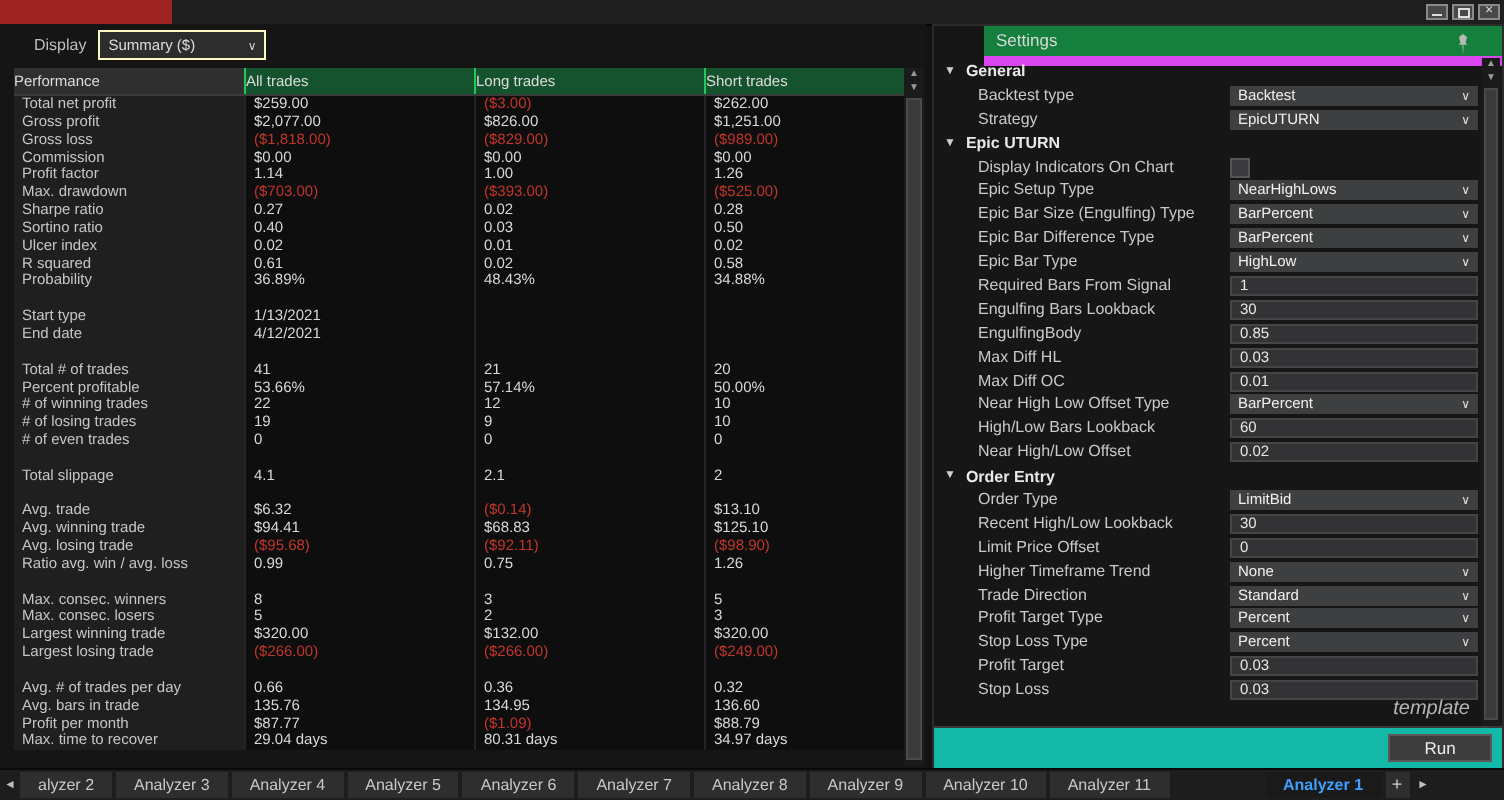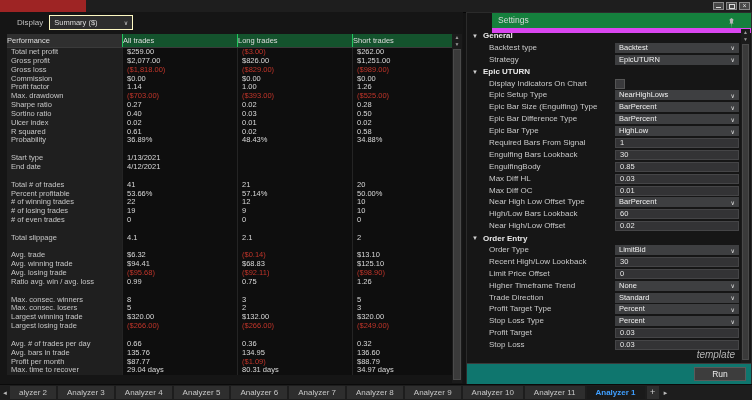--- a/index.html
+++ b/index.html
@@ -51,31 +51,31 @@
   .s-sec-label{font-size:8px;font-weight:bold;color:#e8e8e8;}
   .s-label{position:absolute;left:22px;top:0;font-size:8px;color:#c9c9c9;line-height:11.9px;white-space:nowrap;}
   .s-ctrl{position:absolute;left:148px;width:124px;top:1px;height:10px;box-sizing:border-box;}
   .s-dd{background:#3e3f41;display:flex;align-items:center;justify-content:space-between;padding:0 4px;cursor:default;}
   .s-dd .val{font-size:7.5px;color:#f0f0f0;line-height:10px;}
   .s-dd .chev{font-size:6px;color:#e0e0e0;}
   .s-inp{background:#333335;border:1px solid #454547;padding:0 4px;}
   .s-inp .val{font-size:7.5px;color:#e8e8e8;line-height:8px;display:block;}
   .s-cb{width:8px;height:8px;background:#3a3a3c;border:1px solid #555;cursor:default;}
   .template-link{position:absolute;right:16px;bottom:24px;font-size:10px;font-style:italic;color:#b5b5b5;cursor:pointer;}
-  .run-strip{position:absolute;left:0;right:0;bottom:0;height:20px;background:#0f766e;border-top:1px solid #3a3a3a;}
+  .run-strip{position:absolute;left:0;right:0;bottom:0;height:20px;background:#14b8a6;border-top:1px solid #3a3a3a;}
   .run-btn{position:absolute;right:5px;top:3px;width:52px;height:14px;background:#3d3d3d;border:1px solid #5a5a5a;
            color:#ececec;font-size:8.5px;text-align:center;line-height:13px;cursor:pointer;box-sizing:border-box;}
   .s-scroll{position:absolute;top:16px;right:1px;width:9px;bottom:21px;background:#1b1b1b;}
   
   .tabbar{position:absolute;left:0;right:0;bottom:0;height:15px;background:#1d1d1d;border-top:1px solid #0a0a0a;
           display:flex;align-items:center;}
   .tab-nav{width:10px;text-align:center;font-size:6px;color:#bdbdbd;cursor:default;}
   .tab{height:13px;line-height:13px;background:#2e2e2e;color:#c8c8c8;font-size:8px;padding:0 9px;
        margin-right:2px;white-space:nowrap;cursor:pointer;}
-  .tab.active{background:#1a1a1a;color:#3f9fff;font-weight:bold;}
+  .tab.active{background:#1a1a1a;color:#3f9fff;font-weight:bold;margin-left:46px;}
   .tab-add{width:12px;height:13px;line-height:12px;text-align:center;background:#2e2e2e;color:#cfcfcf;
            font-size:9px;margin-right:2px;cursor:pointer;}
 </style>
 </head>
 <body>
 
 <div class="window">
 
   <div class="titlebar">
     <div class="title-tab">Strategy Analyzer</div>

